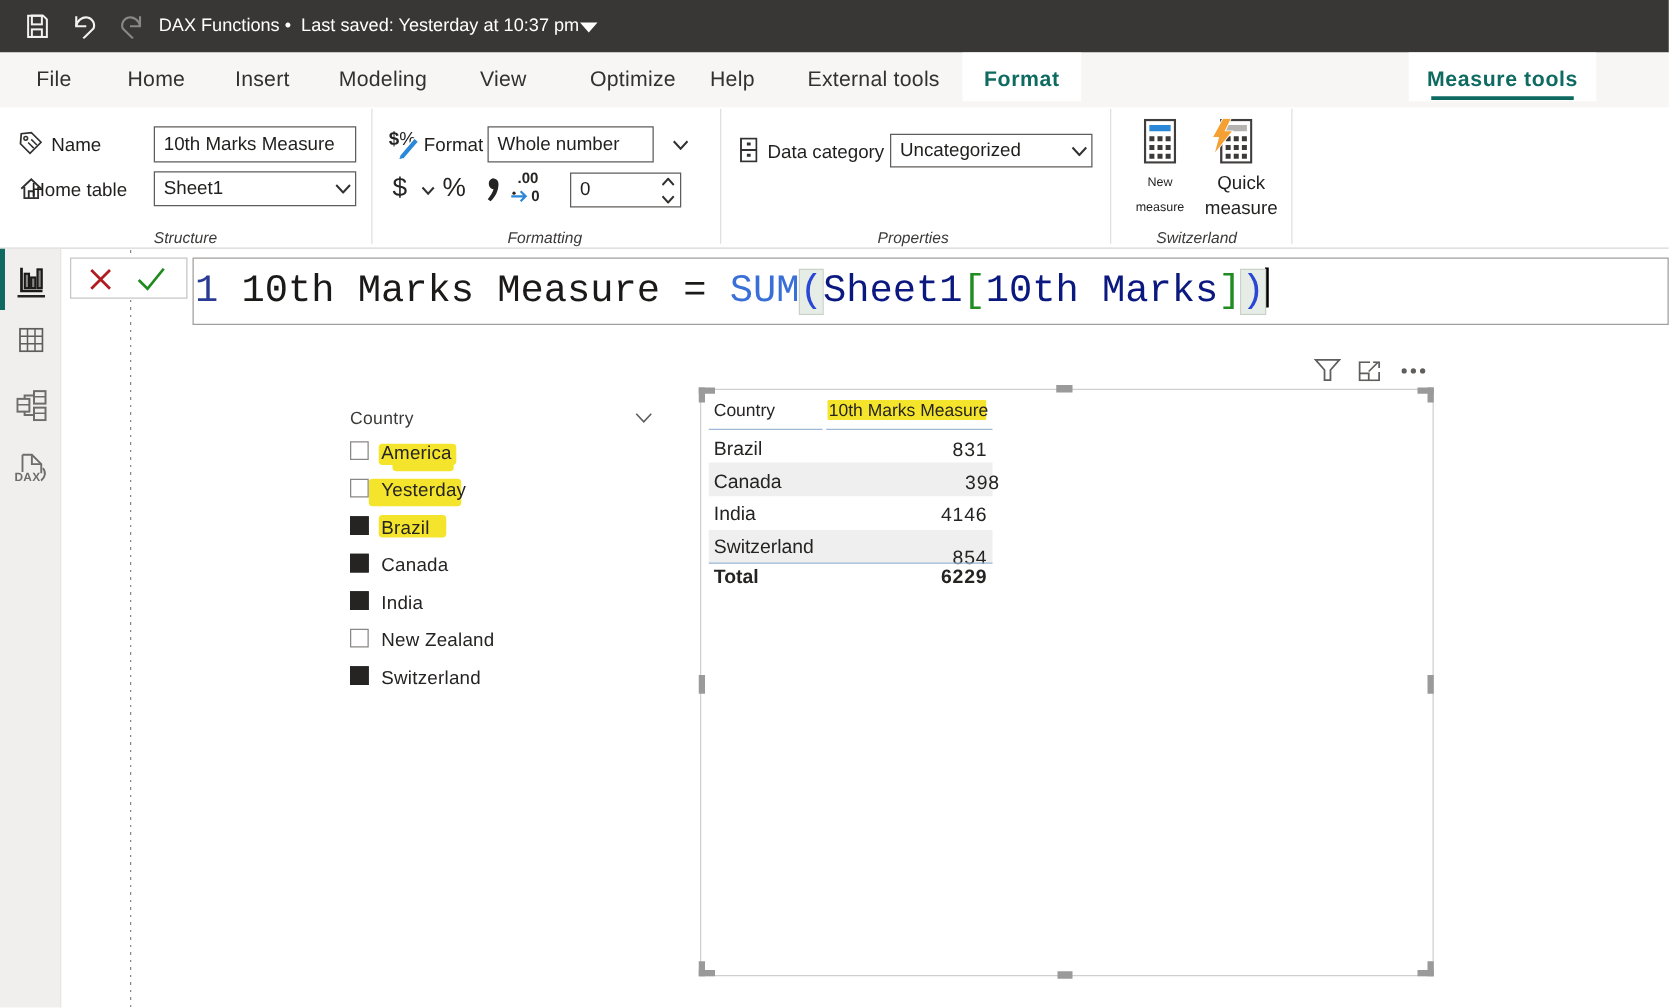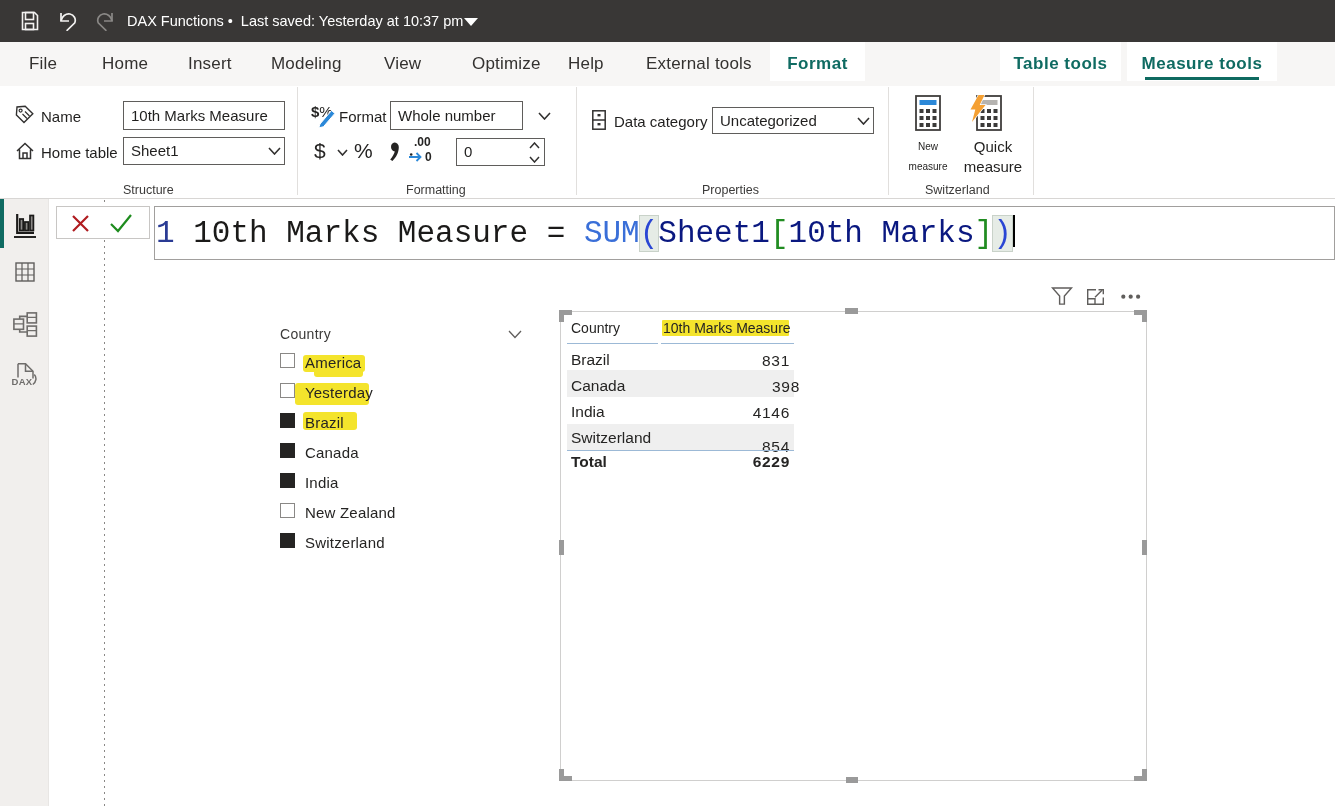--- a/index.html
+++ b/index.html
@@ -19,21 +19,21 @@
   #tabrow { position:absolute; left:0; top:42px; width:1335px; height:44px; background:#f7f6f5; }
   .tab { position:absolute; top:0; height:39px; line-height:44px; font-size:17px; color:#33312f; letter-spacing:0.2px; }
   .ctab { position:absolute; top:0; height:39px; background:#ffffff; color:#0f6b62;
     font-weight:bold; font-size:17px; letter-spacing:0.5px; line-height:44px; text-align:center; }
   #mt-underline { position:absolute; left:1145px; top:77px; width:114px; height:3px; background:#0e6a60; }
 
   
   #ribbon { position:absolute; left:0; top:86px; width:1335px; height:113px; background:#fff;
     border-bottom:1px solid #d8d6d4; }
   .rsep { position:absolute; top:4px; width:1px; height:108px; background:#e1dfdd; }
-  .rlabel { position:absolute; top:183px; font-size:12.5px; color:#3b3a39; }
+  .rlabel { position:absolute; top:183px; font-size:12.5px; color:#3b3a39;font-style:italic; }
   .rfield { position:absolute; border:1px solid #5f5d5b; background:#fff; font-size:15px;
     color:#201f1e; padding-left:7px; }
   .rlbl { position:absolute; font-size:15px; color:#201f1e; }
   svg.chev { position:absolute; }
 
   
   #fxbox { position:absolute; left:56px; top:206px; width:94px; height:33px; background:#fff;
     border:1px solid #c8c6c4; }
   #formula { position:absolute; left:154px; top:206px; width:1181px; height:54px; background:#fff;
     border:1px solid #a19f9d; font-family:"Liberation Mono", monospace; font-size:31px;
@@ -87,42 +87,41 @@
 <div id="tabrow">
   <div class="tab" style="left:29px">File</div>
   <div class="tab" style="left:102px">Home</div>
   <div class="tab" style="left:188px">Insert</div>
   <div class="tab" style="left:271px">Modeling</div>
   <div class="tab" style="left:384px">View</div>
   <div class="tab" style="left:472px">Optimize</div>
   <div class="tab" style="left:568px">Help</div>
   <div class="tab" style="left:646px">External tools</div>
   <div class="ctab" style="left:770px;width:95px">Format</div>
-  <div class="ctab" style="left:1000px;width:121px">Table tools</div>
   <div class="ctab" style="left:1127px;width:150px">Measure tools</div>
 </div>
 <div id="mt-underline"></div>
 
 <div id="ribbon"></div>
 <div class="rsep" style="left:297px;top:87px"></div>
 <div class="rsep" style="left:576px;top:87px"></div>
 <div class="rsep" style="left:888px;top:87px"></div>
 <div class="rsep" style="left:1033px;top:87px"></div>
 
 <svg class="abs" style="left:15px;top:105px" width="19" height="19" viewBox="0 0 19 19">
   <path d="M10.2 1.2 L17.8 8.8 L9 17.6 L1.4 10 L2 2 z" fill="none" stroke="#323130" stroke-width="1.4"></path>
   <circle cx="5.6" cy="5.6" r="1.5" fill="none" stroke="#323130" stroke-width="1.2"></circle>
   <path d="M7.5 9 L12 13.5 M10 6.5 L14.5 11" stroke="#323130" stroke-width="1.2"></path>
 </svg>
 <div class="rlbl" style="left:41px;top:108px">Name</div>
 <div class="rfield" style="left:123px;top:101px;width:162px;height:29px;line-height:27px">10th Marks Measure</div>
 <svg class="abs" style="left:15px;top:141px" width="20" height="20" viewBox="0 0 20 20">
   <path d="M2 10 L10 2.5 L18 10 M4.5 8.5 V17.5 H15.5 V8.5 M8 17.5 v-5.5 h4 v5.5" fill="none" stroke="#323130" stroke-width="1.5"></path>
 </svg>
-<div class="rlbl" style="left:41px;top:144px">Home table</div>
+<div class="rlbl" style="left:25px;top:144px">Home table</div>
 <div class="rfield" style="left:123px;top:137px;width:162px;height:28px;line-height:26px">Sheet1</div>
 <svg class="chev" style="left:268px;top:147px" width="13" height="8" viewBox="0 0 13 8">
     <path d="M1 1 L6.5 7 L12 1" fill="none" stroke="#323130" stroke-width="1.6"></path>
   </svg>
 <div class="rlabel" style="left:123px">Structure</div>
 
 <div class="abs" style="left:311px;top:103px;font-size:15px;font-weight:bold;color:#252423">$<span style="font-weight:normal">%</span></div>
 <svg class="abs" style="left:312px;top:106px" width="24" height="22" viewBox="0 0 24 22">
   <path d="M6 20 L17.5 6.5 l3.4 2.9 L9.4 22.8 l-4.6 1 z" fill="#2b88d8" stroke="#fff" stroke-width="1" transform="translate(2,-2)"></path>
 </svg>

